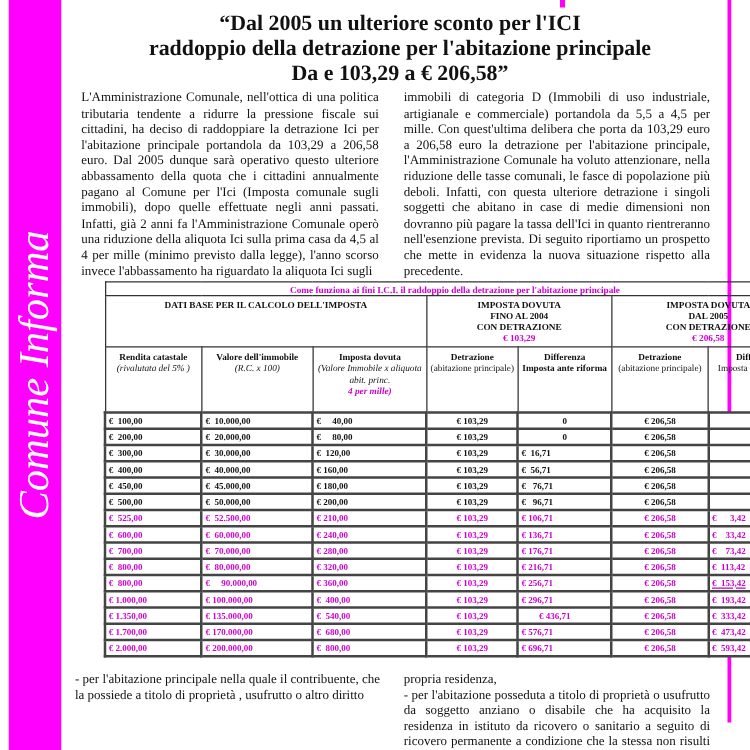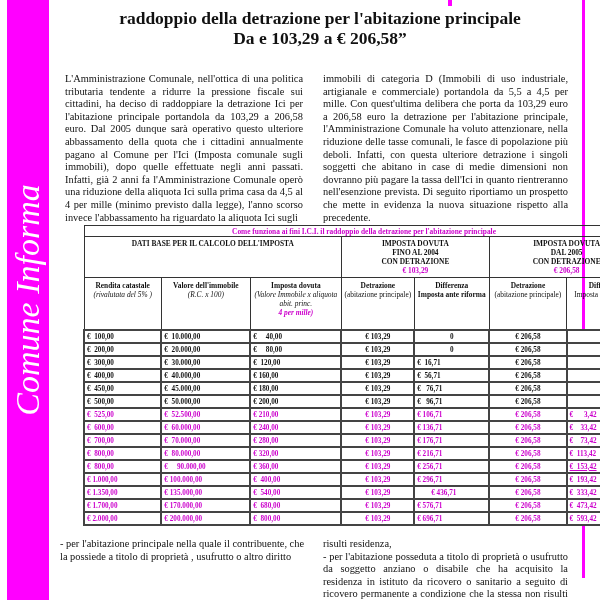--- a/index.html
+++ b/index.html
@@ -34,20 +34,21 @@
 </head>
 <body>
 
 <div class="side-band">
 </div>
 <div class="side-title">Comune Informa</div>
 <div class="right-rule"></div>
 <div class="top-tick"></div>
 
 <div class="headline">
+  <div>“Dal 2005 un ulteriore sconto per l'ICI</div>
   <div>raddoppio della detrazione per l'abitazione principale</div>
   <div>Da e 103,29 a € 206,58”</div>
 </div>
 
 <div class="col col-left">
   <p>L'Amministrazione Comunale, nell'ottica di una politica tributaria tendente a ridurre la pressione fiscale sui cittadini, ha deciso di raddoppiare la detrazione Ici per l'abitazione principale portandola da 103,29 a 206,58 euro. Dal 2005 dunque sarà operativo questo ulteriore abbassamento della quota che i cittadini annualmente pagano al Comune per l'Ici (Imposta comunale sugli immobili), dopo quelle effettuate negli anni passati. Infatti, già 2 anni fa l'Amministrazione Comunale operò una riduzione della aliquota Ici sulla prima casa da 4,5 al 4 per mille (minimo previsto dalla legge), l'anno scorso invece l'abbassamento ha riguardato la aliquota Ici sugli</p>
 </div>
 <div class="col col-right">
   <p>immobili di categoria D (Immobili di uso industriale, artigianale e commerciale) portandola da 5,5 a 4,5 per mille. Con quest'ultima delibera che porta da 103,29 euro a 206,58 euro la detrazione per l'abitazione principale, l'Amministrazione Comunale ha voluto attenzionare, nella riduzione delle tasse comunali, le fasce di popolazione più deboli. Infatti, con questa ulteriore detrazione i singoli soggetti che abitano in case di medie dimensioni non dovranno più pagare la tassa dell'Ici in quanto rientreranno nell'esenzione prevista. Di seguito riportiamo un prospetto che mette in evidenza la nuova situazione rispetto alla precedente.</p>
 </div>
@@ -218,15 +219,15 @@
         <td class="c" style="white-space: pre;">€ 206,58</td>
         <td class="lt" style="white-space: pre;">€  593,42</td>
       </tr>
     </tbody>
 </table>
 
 <div class="col bot-left">
   <p>- per l'abitazione principale nella quale il contribuente, che la possiede a titolo di proprietà , usufrutto o altro diritto</p>
 </div>
 <div class="col bot-right">
-  <p>risulti residenza,</p>
+  <p>propria residenza,</p>
   <p>- per l'abitazione posseduta a titolo di proprietà o usufrutto da soggetto anziano o disabile che ha acquisito la residenza in istituto da ricovero o sanitario a seguito di ricovero permanente a condizione che la stessa non risulti locata;</p>
 </div>
 
 </body></html>

